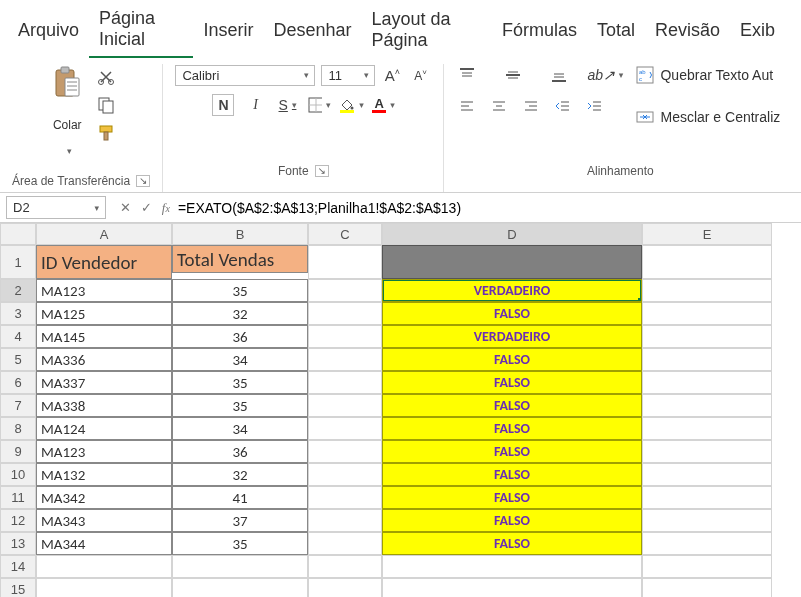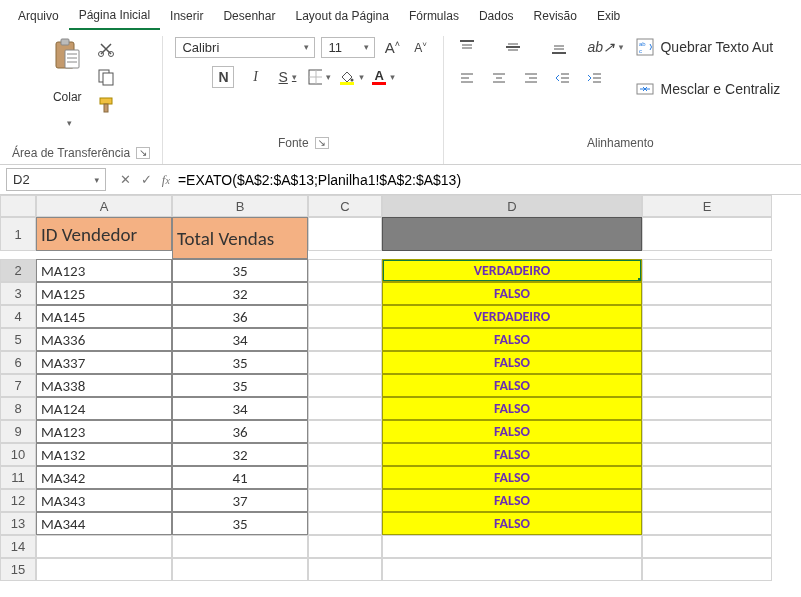--- a/index.html
+++ b/index.html
@@ -1,19 +1,19 @@
 <!DOCTYPE html>
 <html><head>
 <meta charset="utf-8">
 <style>
   * { box-sizing: border-box; margin: 0; padding: 0; }
   body { font-family: "Segoe UI", Arial, sans-serif; font-size: 13px; background: #fff; color: #333; user-select: none; overflow: hidden; width: 801px; }
   
   
-  .menubar { display: flex; align-items: center; padding: 4px 16px 0 8px; background: #fff; font-size: 12px; }
+  .menubar { display: flex; align-items: center; padding: 4px 16px 0 8px; background: #fff; font-size: 18px; }
   .menu-item { padding: 4px 10px 6px 10px; cursor: pointer; }
   .menu-item.active { border-bottom: 2px solid #107c41; font-weight: 400; }
 
   
   .ribbon { display: flex; border-bottom: 1px solid #d0d0d0; background: #fff; padding: 6px 0 0 0; }
   .group { display: flex; flex-direction: column; align-items: center; padding: 0 12px 4px 12px; border-right: 1px solid #e0e0e0; position: relative; }
   .group:last-child { border-right: none; }
   .group-body { display: flex; align-items: flex-start; gap: 6px; min-height: 84px; }
   .group-label { font-size: 12px; color: #555; margin-top: 16px; display: flex; align-items: center; gap: 6px; }
   .launcher { font-size: 10px; color: #666; border: 1px solid #bbb; padding: 0 2px; line-height: 10px; }
@@ -59,21 +59,21 @@
 </head>
 <body>
 
 <div class="menubar">
   <div class="menu-item">Arquivo</div>
   <div class="menu-item active">Página Inicial</div>
   <div class="menu-item">Inserir</div>
   <div class="menu-item">Desenhar</div>
   <div class="menu-item">Layout da Página</div>
   <div class="menu-item">Fórmulas</div>
-  <div class="menu-item">Dados</div>
+  <div class="menu-item">Total</div>
   <div class="menu-item">Revisão</div>
   <div class="menu-item">Exib</div>
 </div>
 
 <div class="ribbon">
 
   <div class="group">
     <div class="group-body">
       <div class="bigbtn">
         <svg width="32" height="38" viewBox="0 0 32 38">
@@ -286,21 +286,21 @@
 
   <div class="corner"></div>
   <div class="colhdr">A</div>
   <div class="colhdr">B</div>
   <div class="colhdr">C</div>
   <div class="colhdr sel-col">D</div>
   <div class="colhdr">E</div>
 
   <div class="rowhdr" style="height:34px;">1</div>
   <div class="cell hdr-cell" style="height:34px;">ID Vendedor</div>
-  <div class="cell hdr-cell" style="height:42px;">Total Vendas</div>
+  <div class="cell hdr-cell" style="height:28px;">Total Vendas</div>
   <div class="cell" style="height:34px;"></div>
   <div class="cell d-hdr" style="height:34px;"></div>
   <div class="cell" style="height:34px;"></div>
 
   <div class="rowhdr sel-row">2</div>
   <div class="cell databorder">MA123</div>
   <div class="cell databorder center">35</div>
   <div class="cell"></div>
   <div class="cell d-val active-cell">VERDADEIRO</div>
   <div class="cell"></div>

